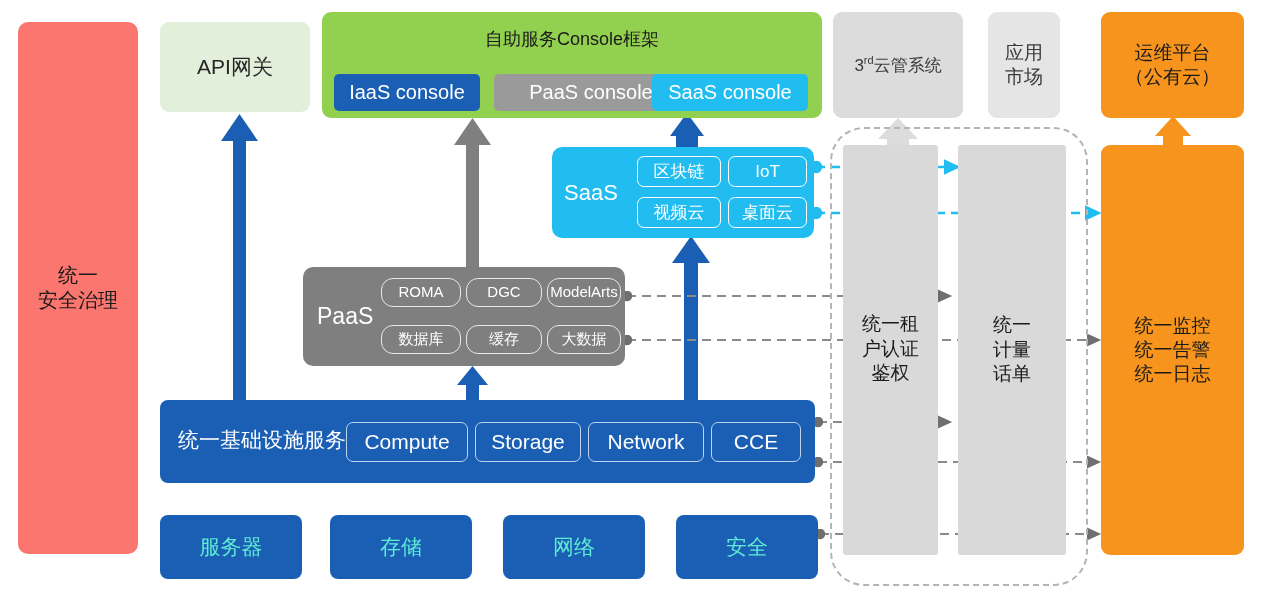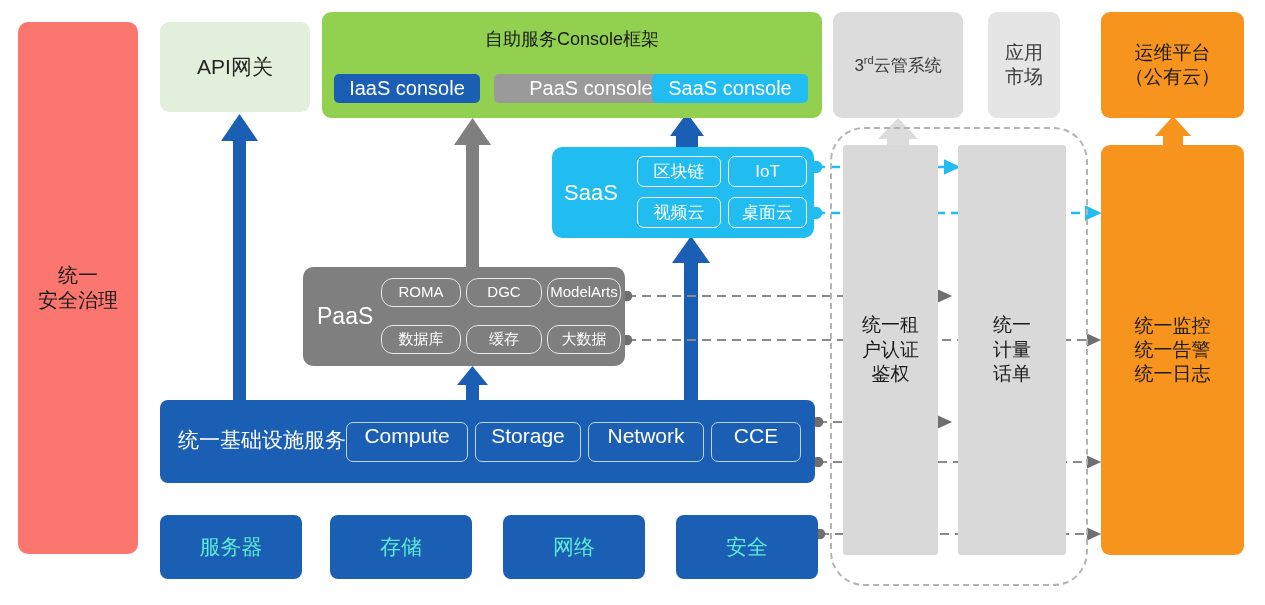--- a/index.html
+++ b/index.html
@@ -51,21 +51,21 @@
     border-radius: 9px;
     display: block;
   }
   #console-title {
     position: absolute; left: 0; top: 16px; width: 100%;
     text-align: center; font-size: 18px; color: #1a1a1a;
   }
   .console-chip {
     position: absolute;
     top: 62px;
-    height: 29px;
+    height: 37px;
     border-radius: 5px;
     display: flex; align-items: center; justify-content: center;
     color: #ffffff;
     font-size: 20px;
   }
   #chip-iaas { left: 12px;  width: 146px; background: #1a5fb4; }
   #chip-paas { left: 172px; width: 146px; background: #9a9a9a; padding-left: 24px; }
   #chip-saas { left: 330px; width: 156px; background: #22bdf0; }
 
   
@@ -143,21 +143,21 @@
     display: block;
     padding-left: 20px;
   }
   #infra-label {
     position: absolute; left: 18px; top: 27px;
     font-size: 21px; color: #ffffff;
   }
   .infra-chip {
     position: absolute; top: 22px; height: 38px;
     border: 1.6px solid #bcd4ef; border-radius: 7px;
-    display: flex; justify-content: center;
+    display: flex; align-items: center; justify-content: center;
     color: #ffffff; font-size: 21px;
   }
   #infra-c1 { left: 186px; width: 120px; }
   #infra-c2 { left: 315px; width: 104px; }
   #infra-c3 { left: 428px; width: 114px; }
   #infra-c4 { left: 551px; width: 88px; }
 
   
   .hw-box {
     position: absolute; top: 509px; height: 64px;
@@ -179,21 +179,21 @@
     box-sizing: border-box;
   }
   
   .gray-col {
     position: absolute; top: 145px; height: 410px;
     background: #d9d9d9; border-radius: 3px;
     display: flex; align-items: center; justify-content: center;
     color: #1a1a1a; font-size: 19px; line-height: 1.3;
     white-space: pre-line; text-align: center;
   }
-  #auth-col  { left: 843px; width: 95px; }
+  #auth-col  { left: 843px; width: 95px; font-family: Liberation Mono, monospace; }
   #meter-col { left: 958px; width: 108px; }
 
   
   #connectors {
     position: absolute; left: 0; top: 0;
     width: 1265px; height: 605px;
     pointer-events: none;
   }
 </style>
 </head>

